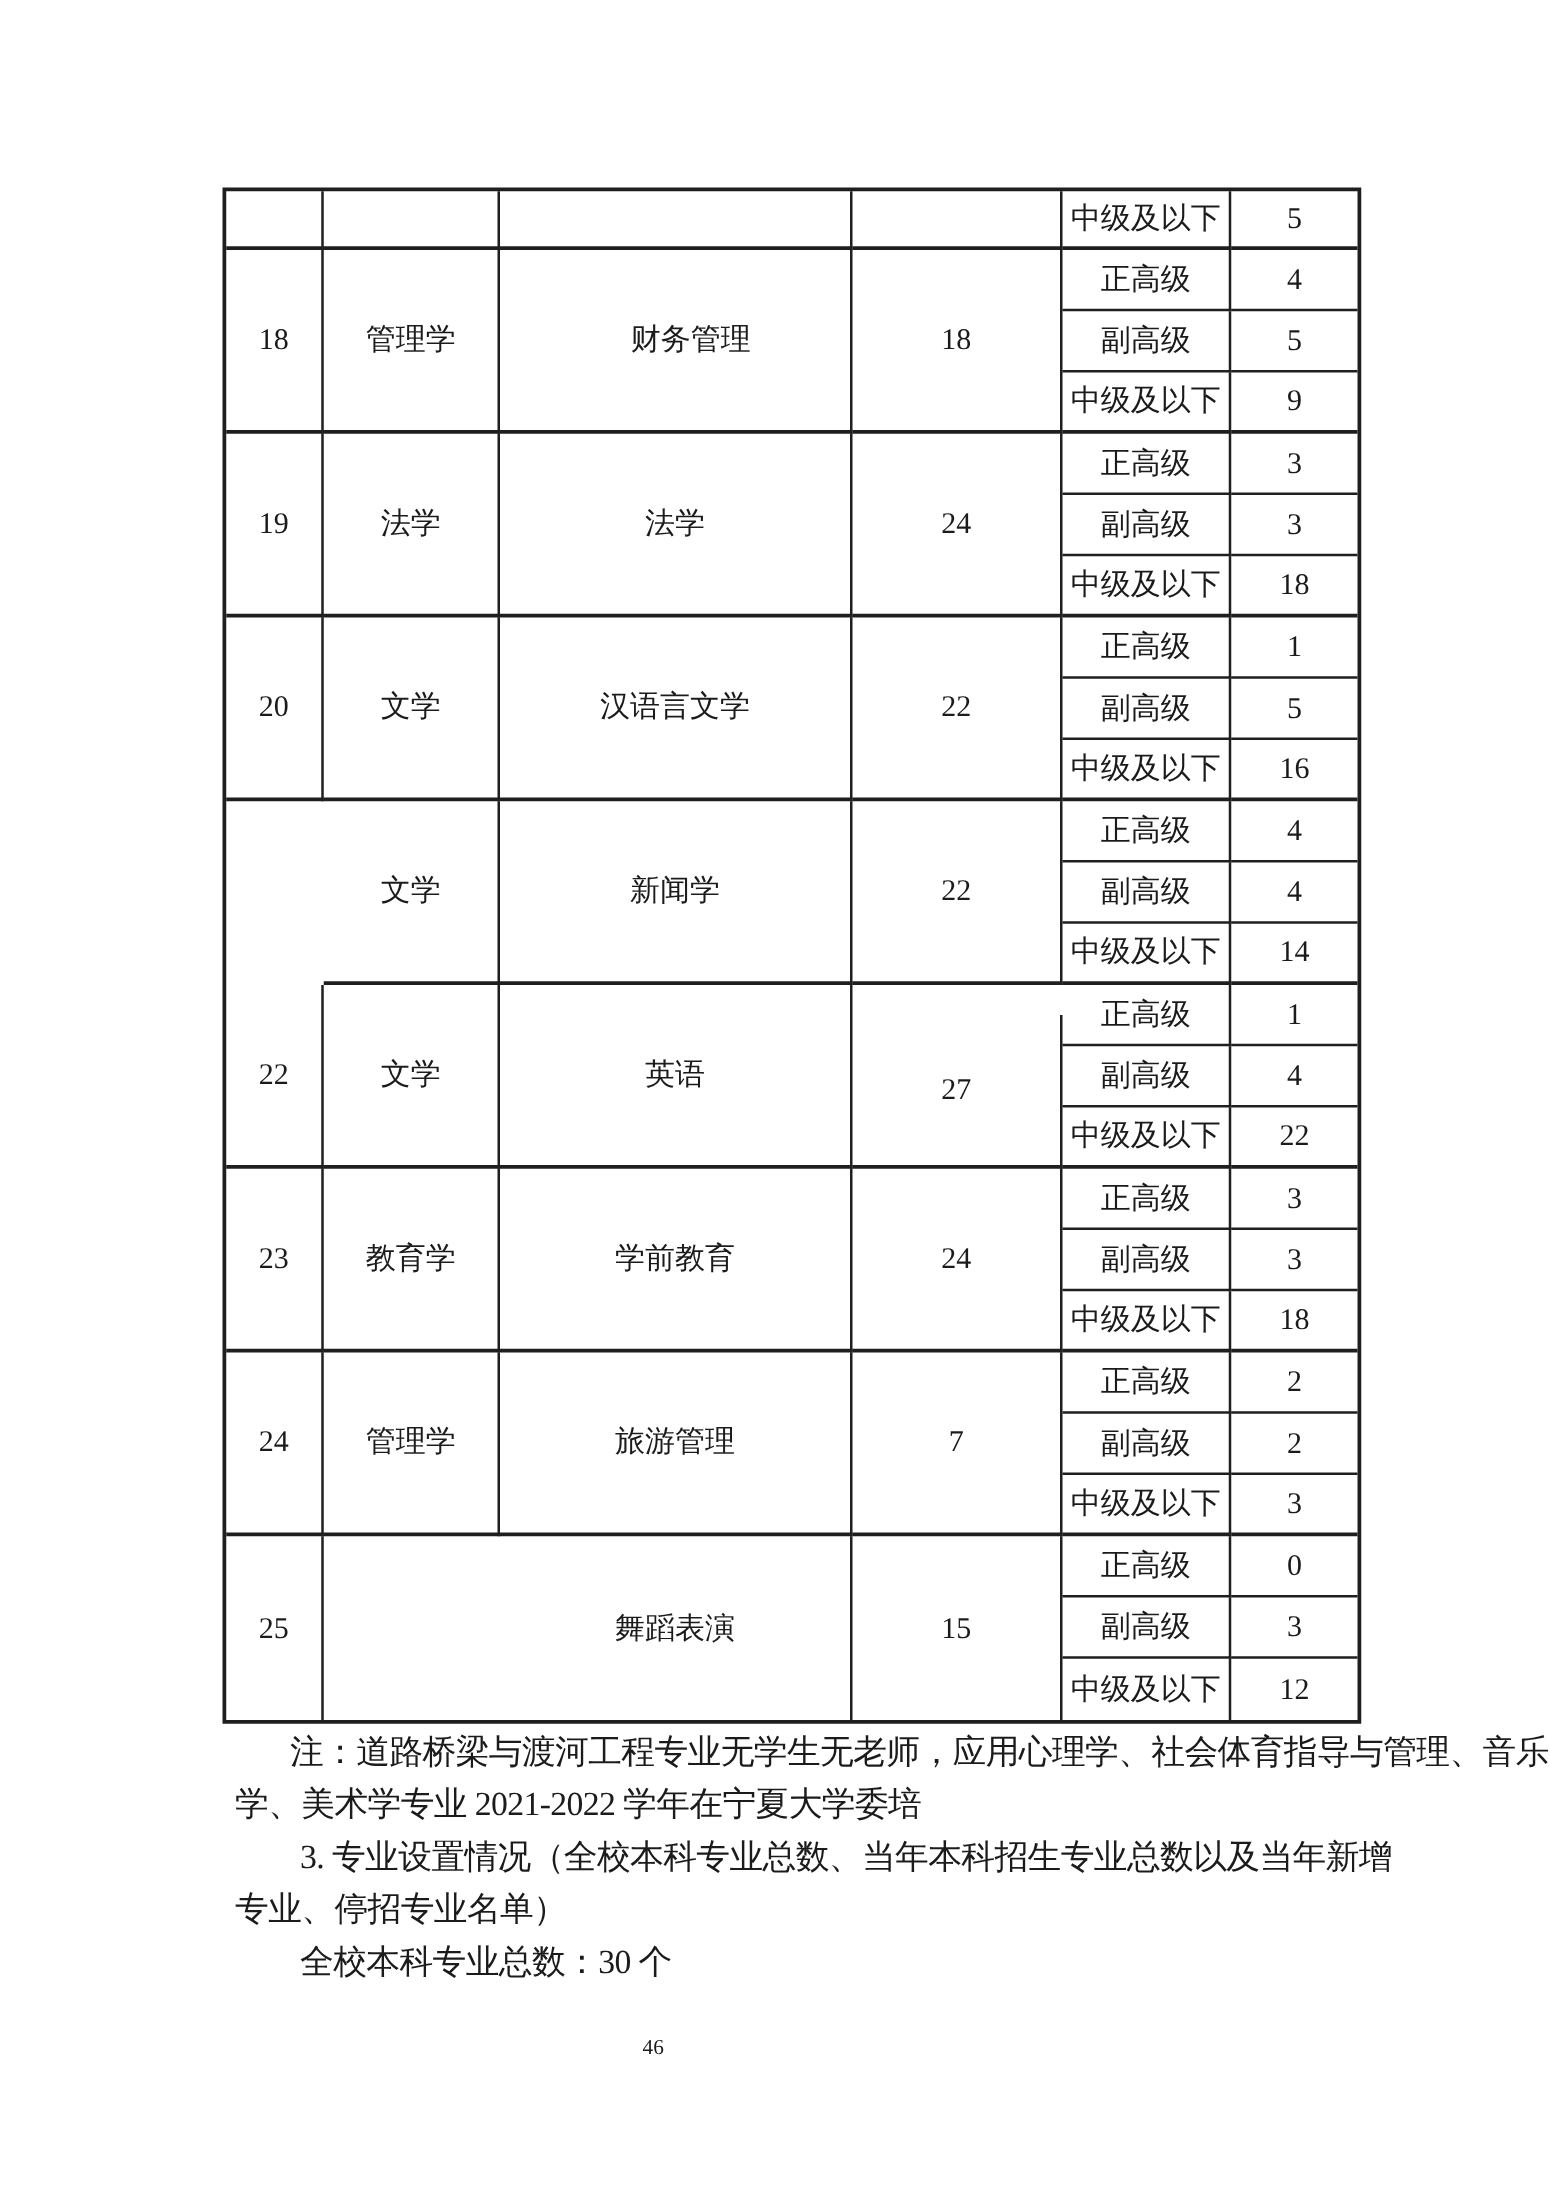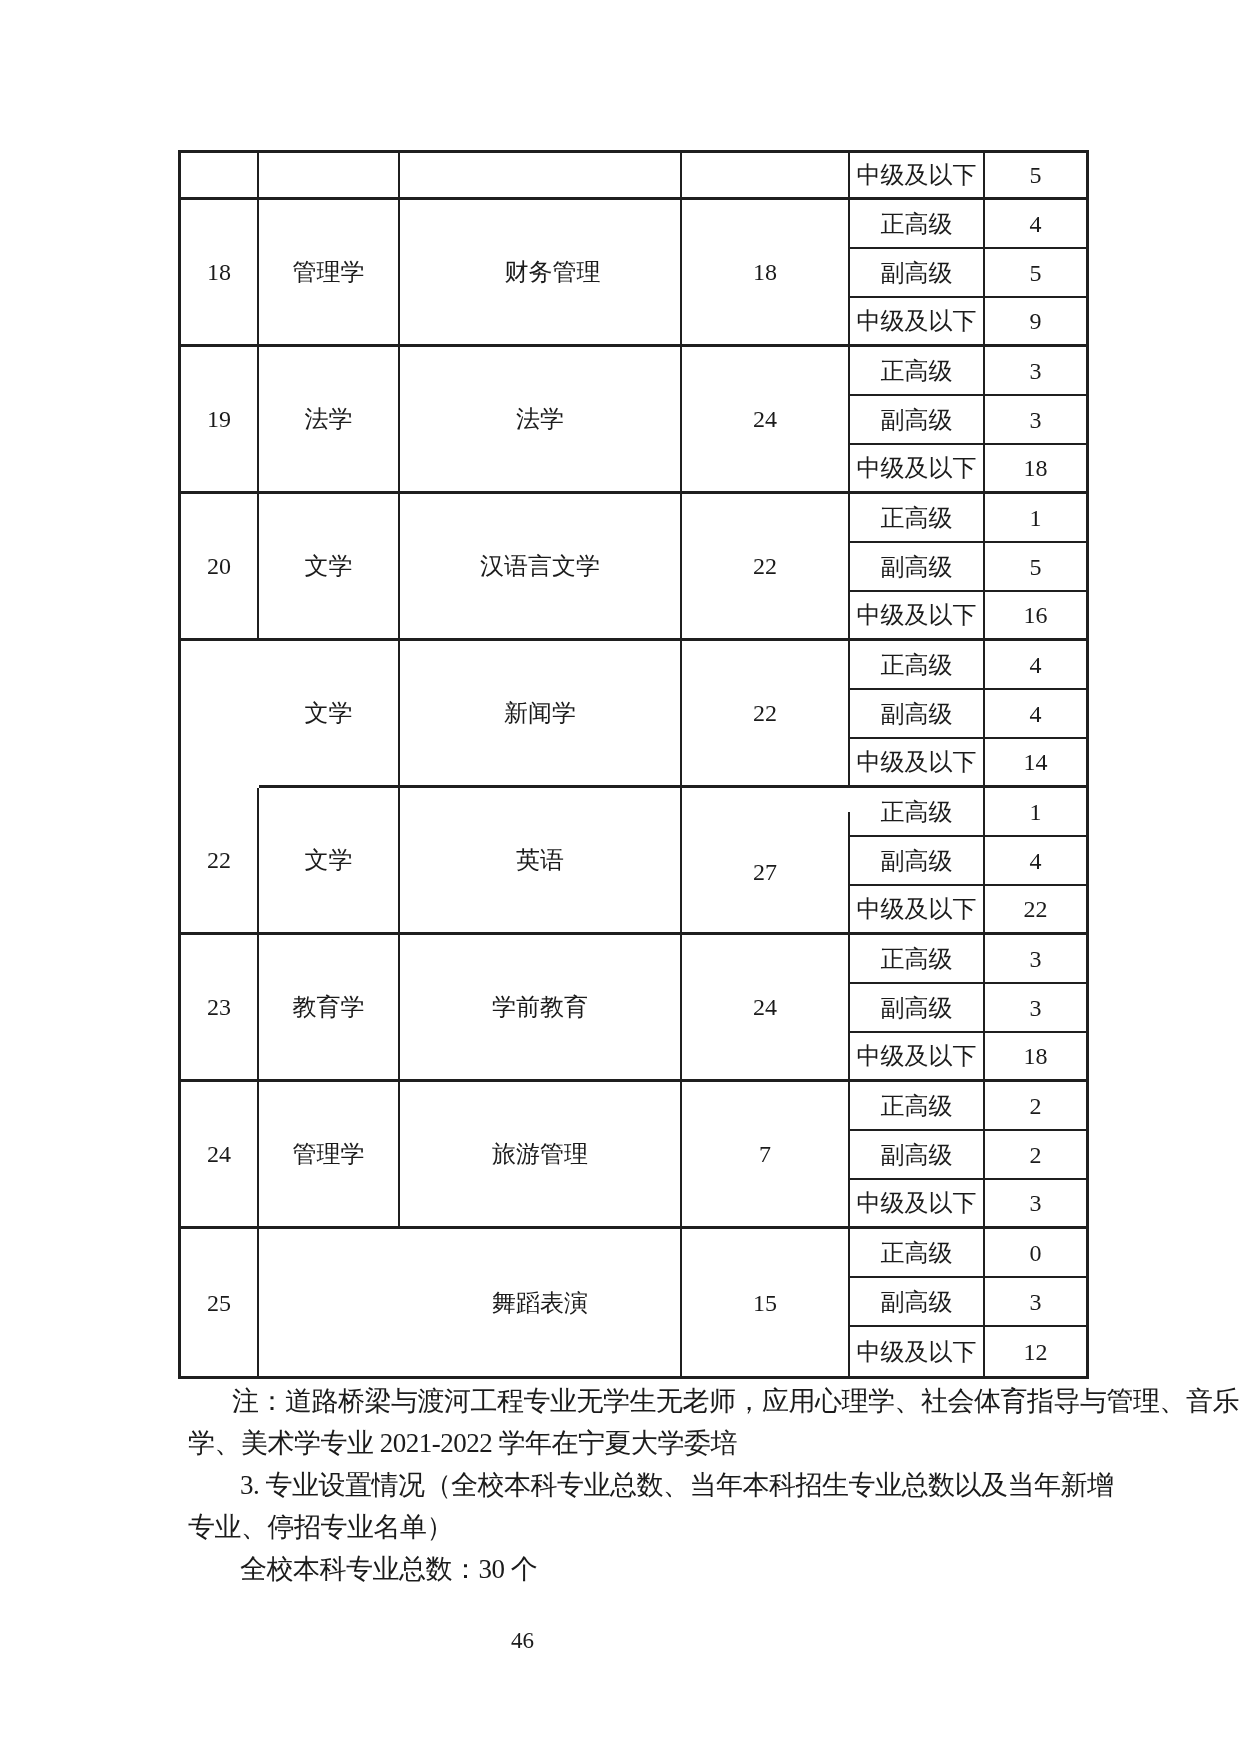--- a/index.html
+++ b/index.html
@@ -41,21 +41,21 @@
     position:absolute;
     font-size:27px;
     line-height:30px;
     white-space:nowrap;
     letter-spacing:-0.5px;
   }
   .pageno{
     position:absolute;
     left:0;top:1628px;width:1045px;
     text-align:center;
-    font-size:23px;
+    font-size:17px;
   }
 </style>
 </head>
 <body>
 
 <div class="page">
 
   <div class="tbl">
       <div class="c bb3" style="grid-area: 1 / 1;"></div>
       <div class="c bb3" style="grid-area: 1 / 2;"></div>

